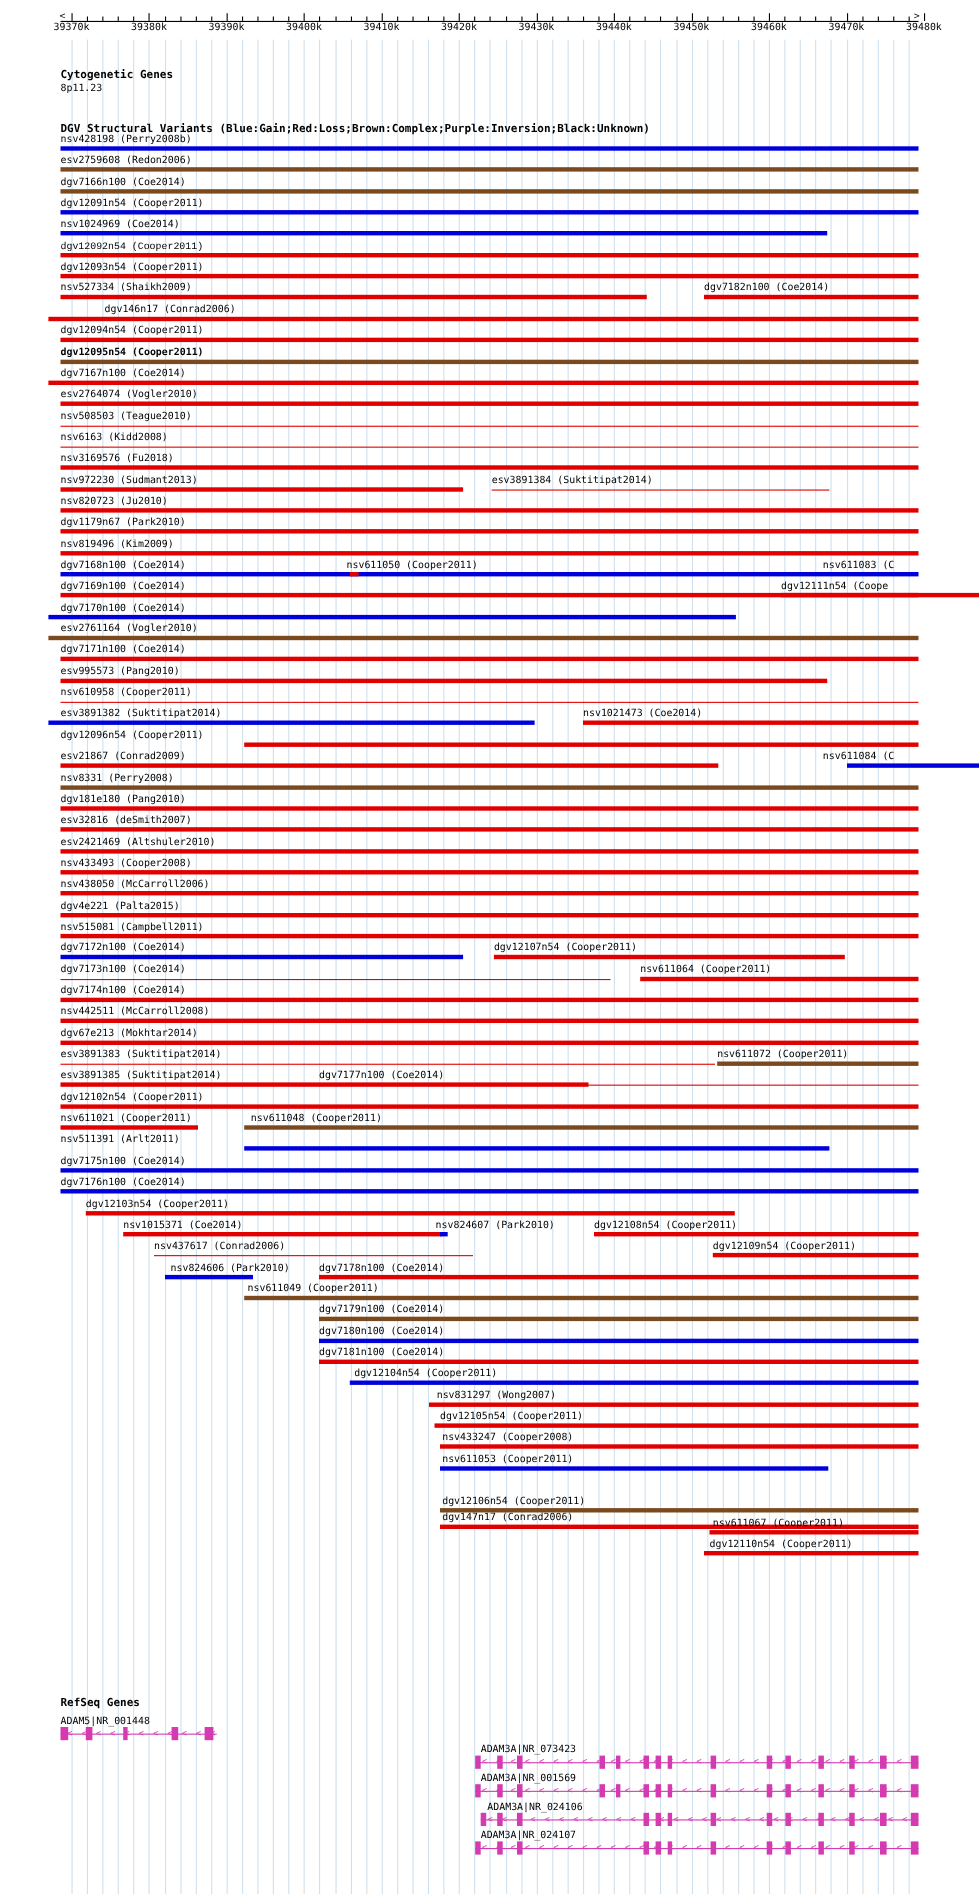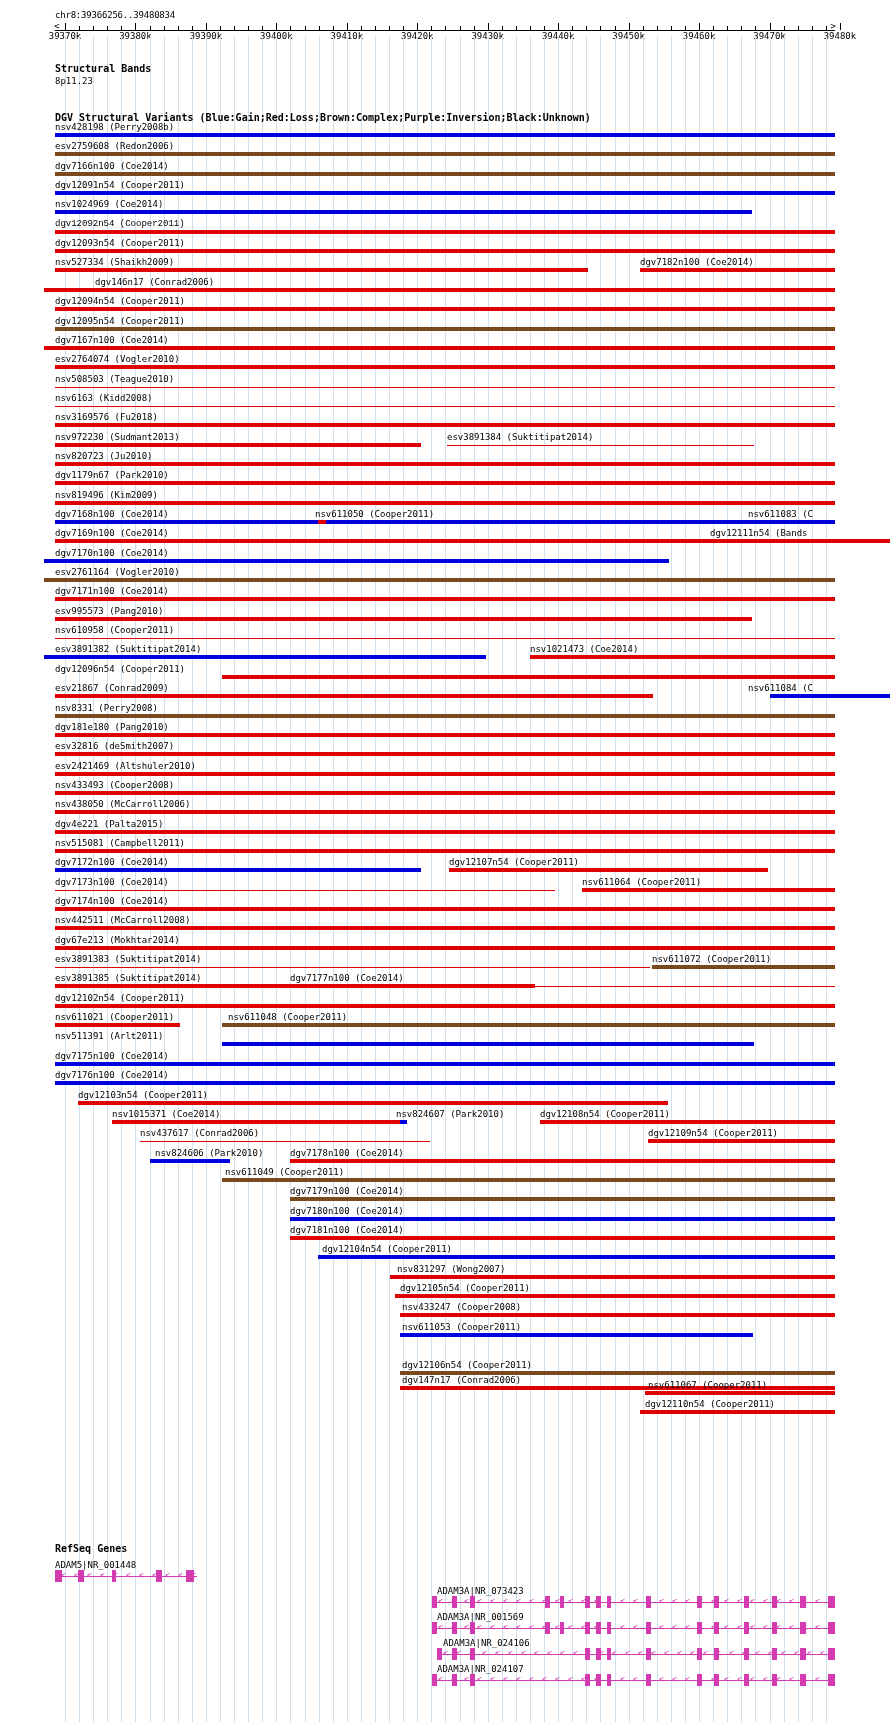--- a/index.html
+++ b/index.html
@@ -44,21 +44,20 @@
   .gene-line{position:absolute;top:16px;height:1px;background:#d43bb0;}
   .exon{position:absolute;top:10px;height:12px;background:#d43bb0;}
   .chev{position:absolute;top:12px;font-size:8px;line-height:8px;color:#d43bb0;}
 </style>
 </head>
 <body>
 
 <div id="stage">
 
   <div id="ruler-wrap">
-    <div id="ruler-pos" class="mono">chr8:39366256..39480834</div>
     <div id="ruler-line">
       <span class="arrowL">&lt;</span>
       <span class="arrowR">&gt;</span>
     <div class="tick tickmaj" style="left: 10px;"></div>
         <div class="tick" style="left: 24.09px;"></div>
         <div class="tick" style="left: 38.18px;"></div>
         <div class="tick" style="left: 52.27px;"></div>
         <div class="tick" style="left: 66.36px;"></div>
         <div class="tick tickmaj" style="left: 80.45px;"></div>
         <div class="tick" style="left: 94.54px;"></div>
@@ -179,21 +178,21 @@
       <i style="left: 727px;"></i>
       <i style="left: 741px;"></i>
       <i style="left: 755px;"></i>
       <i style="left: 770px;"></i>
       <i style="left: 784px;"></i>
       <i style="left: 798px;"></i>
       <i style="left: 812px;"></i>
       <i style="left: 826px;"></i>
     </div>
 
-  <div class="sect" style="left:55px;top:63px;">Structural Bands</div>
+  <div class="sect" style="left:55px;top:63px;">Cytogenetic Genes</div>
   <div class="subtxt" style="left:55px;top:76px;">8p11.23</div>
 
   <div class="sect" style="left:55px;top:112px;">DGV Structural Variants (Blue:Gain;Red:Loss;Brown:Complex;Purple:Inversion;Black:Unknown)</div>
 
   <div id="tracks">
       <div class="track" style="top: 122px;">
         <div class="lbl" style="left: 55px;">nsv428198 (Perry2008b)</div>
         <div class="bar c-blue" style="left: 55px; width: 780px;"></div>
       </div>
       <div class="track" style="top: 141.35px;">
@@ -227,21 +226,21 @@
         <div class="bar c-red" style="left: 640px; width: 195px;"></div>
       </div>
       <div class="track" style="top: 276.8px;">
         <div class="lbl" style="left: 55px; margin-left: 40px;">dgv146n17 (Conrad2006)</div>
         <div class="bar c-red" style="left: 44px; width: 791px;"></div>
       </div>
       <div class="track" style="top: 296.15px;">
         <div class="lbl" style="left: 55px;">dgv12094n54 (Cooper2011)</div>
         <div class="bar c-red" style="left: 55px; width: 780px;"></div>
       </div>
-      <div class="track" style="top: 315.5px;">
+      <div class="track" style="top: 315.5px; font-weight: bold;">
         <div class="lbl" style="left: 55px;">dgv12095n54 (Cooper2011)</div>
         <div class="bar c-brown" style="left: 55px; width: 780px;"></div>
       </div>
       <div class="track" style="top: 334.85px;">
         <div class="lbl" style="left: 55px;">dgv7167n100 (Coe2014)</div>
         <div class="bar c-red" style="left: 44px; width: 791px;"></div>
       </div>
       <div class="track" style="top: 354.2px;">
         <div class="lbl" style="left: 55px;">esv2764074 (Vogler2010)</div>
         <div class="bar c-red" style="left: 55px; width: 780px;"></div>
@@ -279,21 +278,21 @@
       <div class="track" style="top: 509px;">
         <div class="lbl" style="left: 55px;">dgv7168n100 (Coe2014)</div>
         <div class="bar c-blue" style="left: 55px; width: 780px;"></div>
         <div class="lbl" style="left: 315px;">nsv611050 (Cooper2011)</div>
         <div class="bar c-red" style="left: 318px; width: 8px;"></div>
         <div class="lbl" style="left: 748px;">nsv611083 (C</div>
       </div>
       <div class="track" style="top: 528.35px;">
         <div class="lbl" style="left: 55px;">dgv7169n100 (Coe2014)</div>
         <div class="bar c-red" style="left: 55px; width: 780px;"></div>
-        <div class="lbl" style="left: 710px;">dgv12111n54 (Bands</div>
+        <div class="lbl" style="left: 710px;">dgv12111n54 (Coope</div>
         <div class="bar c-red" style="left: 710px; width: 180px;"></div>
       </div>
       <div class="track" style="top: 547.7px;">
         <div class="lbl" style="left: 55px;">dgv7170n100 (Coe2014)</div>
         <div class="bar c-blue" style="left: 44px; width: 625px;"></div>
       </div>
       <div class="track" style="top: 567.05px;">
         <div class="lbl" style="left: 55px;">esv2761164 (Vogler2010)</div>
         <div class="bar c-brown" style="left: 44px; width: 791px;"></div>
       </div>

